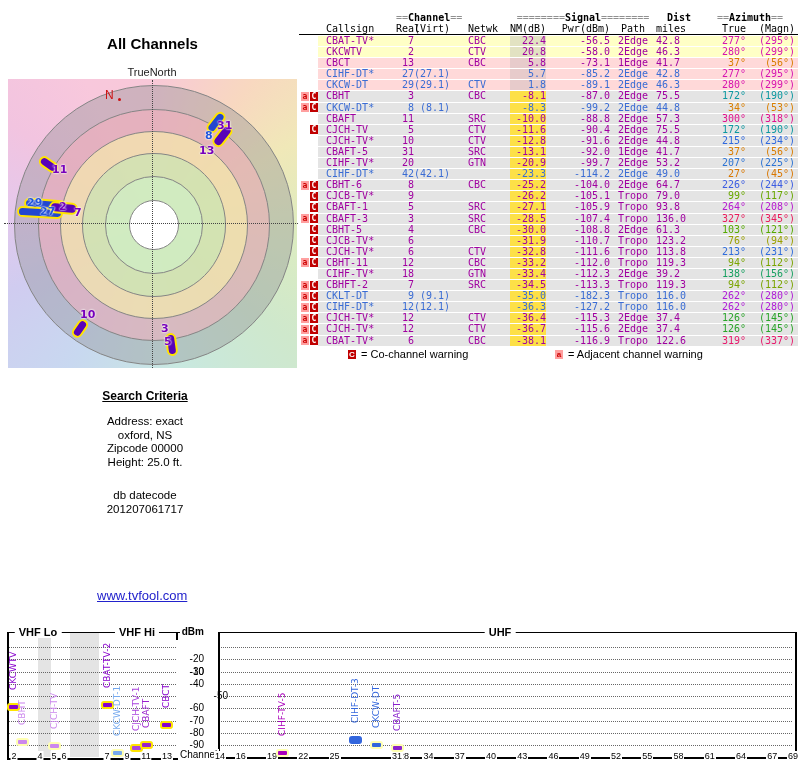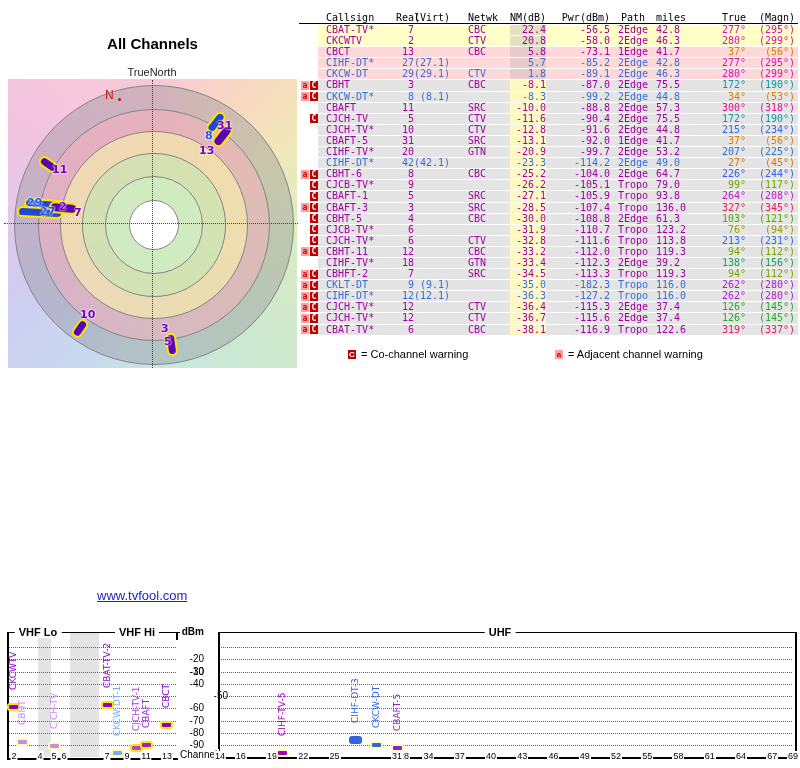--- a/index.html
+++ b/index.html
@@ -38,21 +38,21 @@
   .flag-c{display:inline-block;width:8px;height:9px;background:#c00000;color:#fff;
     font-size:8px;line-height:9px;text-align:center;font-weight:bold;}
   .band{display:flex;width:480px;}
   .band.yellow{background:#ffffc6;}
   .band.pink{background:#ffd9d9;}
   .band.gray{background:#e4e4e4;}
   .band.analog{color:#a000a0;}
   .band.digital{color:#3a6cd4;}
   .yellow .c-nm{background:#e2e2c2;}
   .pink .c-nm{background:#e7cbcb;}
-  .gray .c-nm{background:#fef9c3;}
+  .gray .c-nm{background:#fde047;}
   .c-callsign{width:70px;padding-left:8px;}
   .c-real{width:18px;text-align:right;}
   .c-virt{width:36px;text-align:right;padding-right:12px;}
   .c-netwk{width:42px;padding-left:6px;}
   .c-nm{width:36px;text-align:right;}
   .c-pwr{width:64px;text-align:right;}
   .c-path{width:46px;text-align:center;}
   .c-miles{width:46px;}
   .c-true{width:44px;text-align:right;}
   .c-magn{width:49px;text-align:right;padding-right:3px;}
@@ -127,20 +127,28 @@
       <div class="mlabel" style="left: 27px; top: 196px; color: rgb(34, 85, 221);">29</div>
       <div class="mlabel" style="left: 40px; top: 205px; color: rgb(34, 85, 221);">27</div>
       <div class="mlabel" style="left: 59px; top: 200px; color: rgb(119, 0, 187);">2</div>
       <div class="mlabel" style="left: 74px; top: 206px; color: rgb(119, 0, 187);">7</div>
       <div class="mlabel" style="left: 80px; top: 308px; color: rgb(119, 0, 187);">10</div>
       <div class="mlabel" style="left: 161px; top: 322px; color: rgb(119, 0, 187);">3</div>
       <div class="mlabel" style="left: 164px; top: 335px; color: rgb(119, 0, 187);">5</div>
     </div>
 
   <div id="table">
+    <div class="tgroup">
+      <span class="g g1"></span>
+      <span class="g g2"><i class="eq">==</i><b>Channel</b><i class="eq">==</i></span>
+      <span class="g g3"></span>
+      <span class="g g4"><i class="eq">========</i><b>Signal</b><i class="eq">========</i></span>
+      <span class="g g5">Dist</span>
+      <span class="g g6"><i class="eq">==</i><b>Azimuth</b><i class="eq">==</i></span>
+    </div>
     <div class="thead">
       <span class="flags"></span>
       <span class="c-callsign hdr">Callsign</span>
       <span class="c-real hdr">Real</span>
       <span class="c-virt hdr">(Virt)</span>
       <span class="c-netwk hdr">Netwk</span>
       <span class="c-nm hdr" style="background:none;">NM(dB)</span>
       <span class="c-pwr hdr">Pwr(dBm)</span>
       <span class="c-path hdr">Path</span>
       <span class="c-miles hdr">miles</span>
@@ -618,20 +626,33 @@
 
   <div class="legend-item" style="left:348px;">
     <span class="flag-c">C</span>
     <span>= Co-channel warning</span>
   </div>
   <div class="legend-item" style="left:555px;">
     <span class="flag-a">a</span>
     <span>= Adjacent channel warning</span>
   </div>
 
+  <div id="search">
+    <div class="title">Search Criteria</div>
+    <div id="search-lines">
+        <div class="line">Address: exact</div>
+        <div class="line">oxford, NS</div>
+        <div class="line">Zipcode 00000</div>
+        <div class="line">Height: 25.0 ft.</div>
+      </div>
+    <div class="footer" id="search-footer">
+        <div class="line">db datecode</div>
+        <div class="line">201207061717</div>
+      </div>
+  </div>
 
   <div id="site-link">www.tvfool.com</div>
 
   <div id="stripes">
       <div class="stripe" style="left: 38px; width: 13px;"></div>
       <div class="stripe" style="left: 70px; width: 29px;"></div>
     </div>
   <div id="vhf-panel"></div>
   <div id="vhf-stub"></div>
   <div id="uhf-panel"></div>

